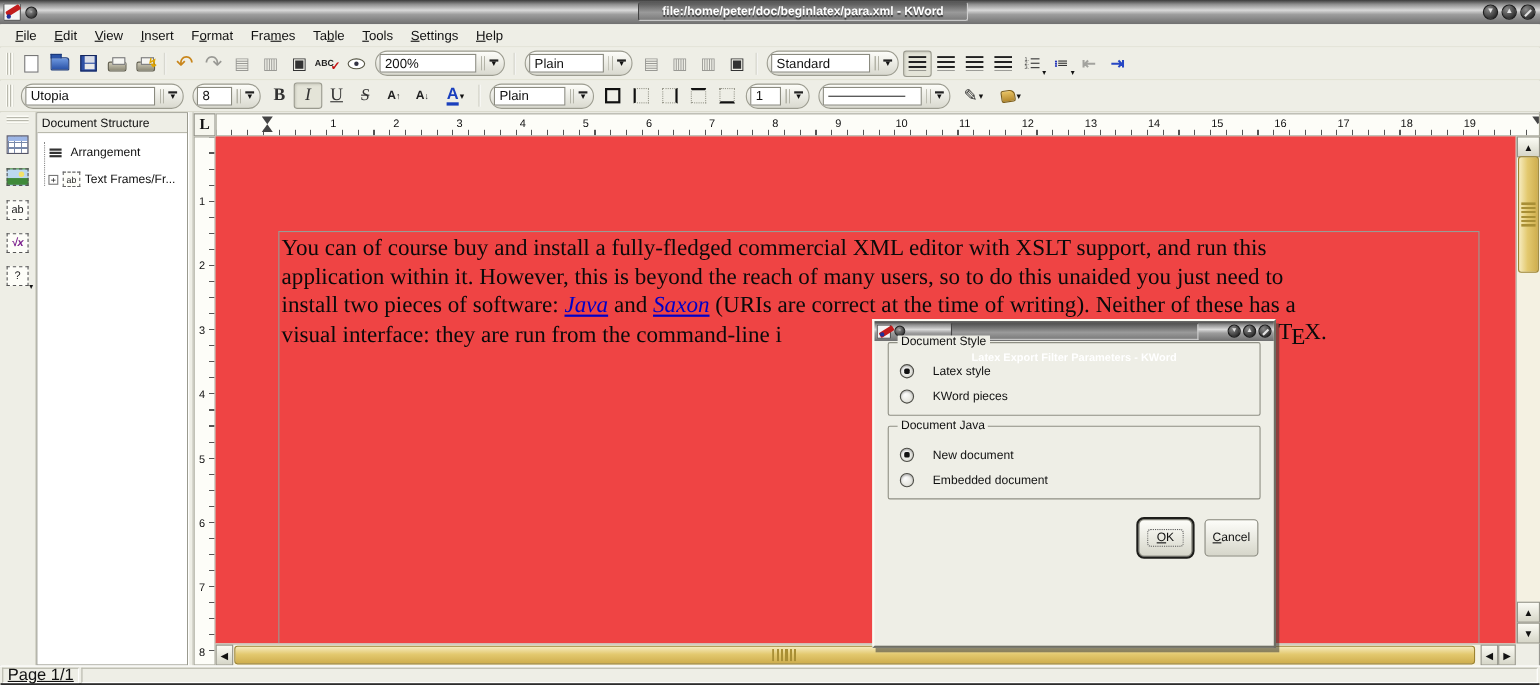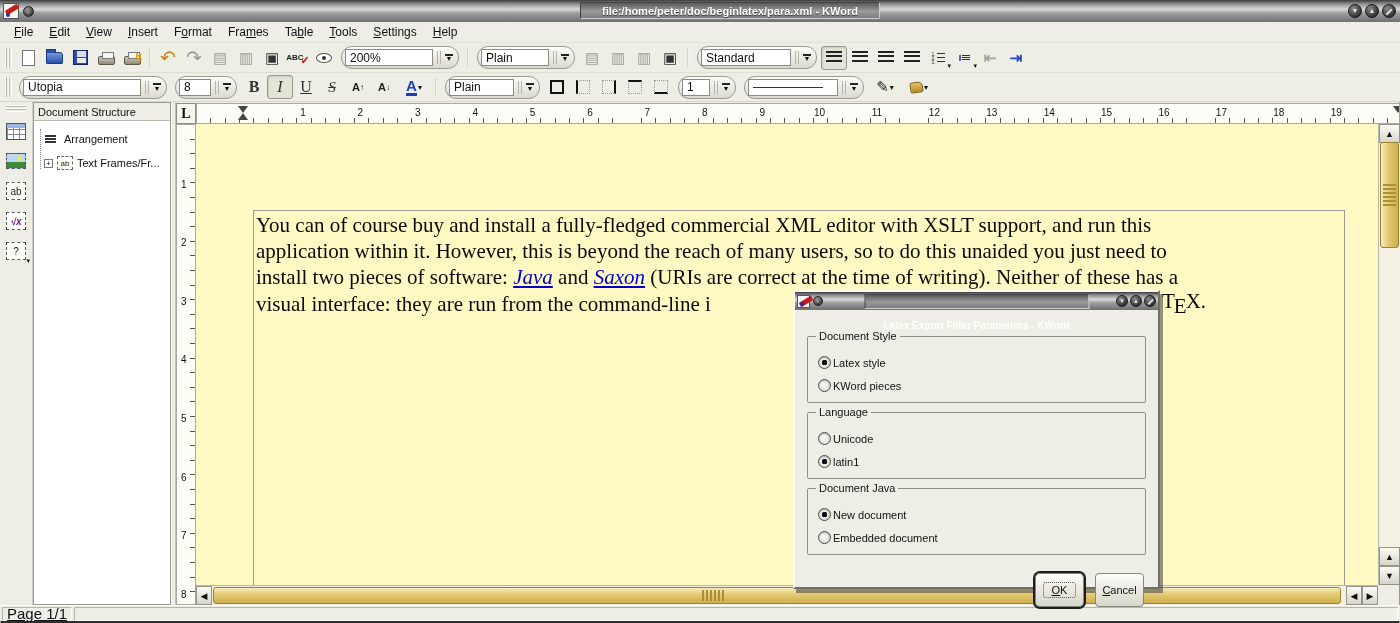--- a/index.html
+++ b/index.html
@@ -127,21 +127,21 @@
   .vruler { position:absolute; left:176px; top:124px; width:20px; bottom:18px; background:#fdfdf8; border:1px solid #a8a89c; overflow:hidden;
      background-image:repeating-linear-gradient(to bottom, transparent 0 13.6px, #555 13.6px 14.6px);
      background-size:5px 100%; background-position:100% 0; background-repeat:no-repeat; }
   .vnum { position:absolute; left:4px; font-size:10px; color:#111; transform:translateY(-50%); }
   .indent-marker { position:absolute; left:46px; top:2px; width:0; height:0; }
   .indent-marker .t1 { position:absolute; border-left:5px solid transparent; border-right:5px solid transparent; border-top:7px solid #444; left:-5px; top:0; }
   .indent-marker .t2 { position:absolute; border-left:5px solid transparent; border-right:5px solid transparent; border-bottom:7px solid #444; left:-5px; top:7px; }
   .rindent-marker { position:absolute; left:1196px; top:2px; border-left:5px solid transparent; border-right:5px solid transparent; border-top:7px solid #444; }
 
   
-  .canvas { position:absolute; left:196px; top:124px; right:22px; bottom:38px; background:#fef9c3; overflow:hidden; }
+  .canvas { position:absolute; left:196px; top:124px; right:22px; bottom:38px; background:#ef4444; overflow:hidden; }
   .textframe { position:absolute; left:57px; top:86px; width:1092px; height:600px; border:1px solid #9a9a94; padding:1px 2px; }
   .docline { font-family:"Liberation Serif","DejaVu Serif",serif; font-size:21px; line-height:26.2px; color:#0a0a0a; white-space:nowrap; }
   .docline .link { color:#0000c8; font-style:italic; text-decoration:underline; }
   .texfrag { position:absolute; left:966px; top:165px; font-family:"Liberation Serif","DejaVu Serif",serif; font-size:21px; color:#0a0a0a; }
   .texfrag .lowE { display:inline-block; transform:translateY(5px); margin:0 -1px; }
 
   
   .vscroll { position:absolute; right:0; width:22px; top:124px; bottom:38px; background:#f4f1e2; border-left:1px solid #b8b8ac; }
   .hscroll { position:absolute; left:196px; right:22px; height:20px; bottom:18px; background:#f4f1e2; border-top:1px solid #b8b8ac; display:flex; }
   .sbtn { background:linear-gradient(#fbfbf4,#d6d6c8); border:1px solid #94948a; display:flex; align-items:center; justify-content:center; font-size:9px; color:#111; }
@@ -169,24 +169,24 @@
   .dlg-titlebar { position:relative; height:18px; margin:-0px; 
      background:linear-gradient(to bottom,#3c3c3c 0%,#8f8f8f 18%,#d9d9d9 42%,#9d9d9d 60%,#6f6f6f 100%); display:flex; align-items:center; }
   .dlg-title-panel { position:absolute; left:50%; transform:translateX(-50%); top:1.5px; height:15px; min-width:225px; padding:0 10px;
      display:flex; align-items:center; justify-content:center;
      background:linear-gradient(to bottom,#5a5a5a,#9a9a9a 55%,#7c7c7c); border:1px solid #444; border-bottom-color:#cfcfcf; border-right-color:#cfcfcf; }
   .dlg-title-text { color:#fff; font-size:10px; font-weight:bold; white-space:nowrap;margin-top:48px; }
   .dlg-icon { width:13px; height:13px; margin:0 3px 0 2px; }
   .dlg-btns { position:absolute; right:2px; top:2.5px; display:flex; gap:2px; }
   .dlg-btns .circle-btn { width:12px; height:12px; font-size:6px; line-height:10px; }
   .dlg-btns .circle-btn .slash { top:5px; left:2px; width:7px; }
-  .dlg-body { padding:26px 12px 0; }
+  .dlg-body { padding:1px 12px 0; }
   .group { position:relative; border:1px solid #8f8f84; border-radius:2px; margin-bottom:9px; height:67px; padding:14px 0 0 10px; }
   .group-title { position:absolute; left:8px; top:-7px; background:#eeeee6; padding:0 3px; font-size:11px; color:#111; }
-  .radio-row { display:flex; align-items:center; gap:2px; height:23px; }
+  .radio-row { display:flex; align-items:center; gap:17px; height:23px; }
   .radio { width:13px; height:13px; border-radius:50%; border:1px solid #4c4c46; background:radial-gradient(circle at 35% 30%, #fff, #d9d9cf); position:relative; box-shadow:inset 0 1px 2px #aaa; }
   .radio.sel:before { content:""; position:absolute; left:3px; top:3px; width:5px; height:5px; background:#111; border-radius:1.5px; }
   .radio-label { font-size:11px; color:#111; }
   .dlg-buttons { display:flex; justify-content:flex-end; gap:11px; padding:9px 14px 0 0; }
   .kbtn { min-width:49px; height:34px; border:1px solid #87877c; border-radius:4px;
      background:linear-gradient(#fdfdf9,#d6d6ca); font-size:11px; color:#111; display:flex; align-items:center; justify-content:center; font-family:"Liberation Sans",sans-serif; }
   .kbtn.default { outline:2px solid #1d1d1a; outline-offset:0; border-radius:5px; }
   .kbtn.default .inner { border:1px dotted #555; padding:1px 8px; border-radius:3px; }
   .kbtn u, .menu-item u { text-decoration:underline; }
 </style>
@@ -602,31 +602,20 @@
           <div class="radio-row">
             <span class="radio sel"></span>
             <span class="radio-label">Latex style</span>
           </div>
           <div class="radio-row">
             <span class="radio"></span>
             <span class="radio-label">KWord pieces</span>
           </div>
         </div>
         <div class="group">
-          <span class="group-title">Language</span>
-          <div class="radio-row">
-            <span class="radio"></span>
-            <span class="radio-label">Unicode</span>
-          </div>
-          <div class="radio-row">
-            <span class="radio sel"></span>
-            <span class="radio-label">latin1</span>
-          </div>
-        </div>
-        <div class="group">
           <span class="group-title">Document Java</span>
           <div class="radio-row">
             <span class="radio sel"></span>
             <span class="radio-label">New document</span>
           </div>
           <div class="radio-row">
             <span class="radio"></span>
             <span class="radio-label">Embedded document</span>
           </div>
         </div>

